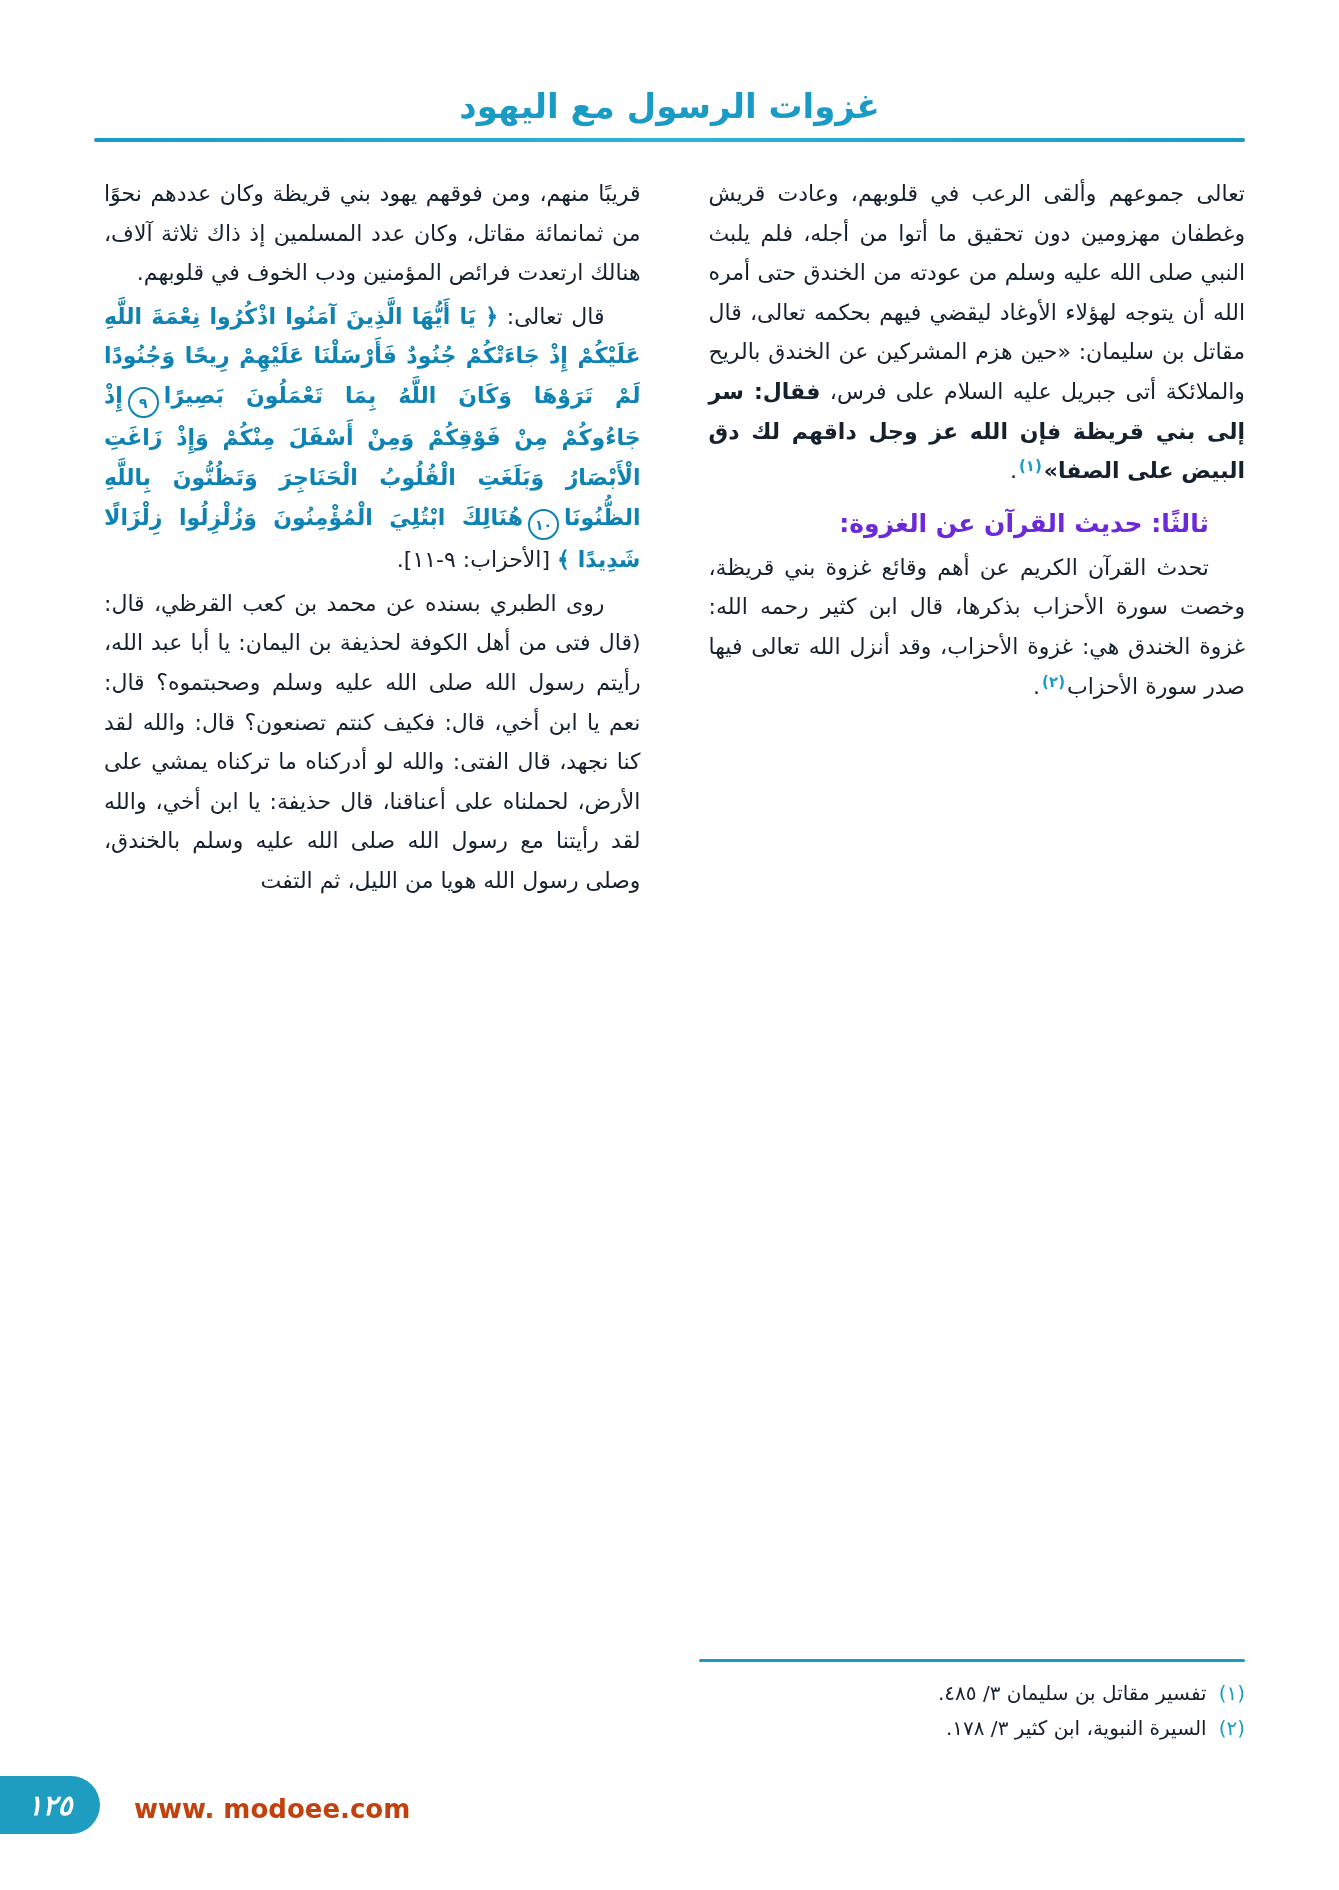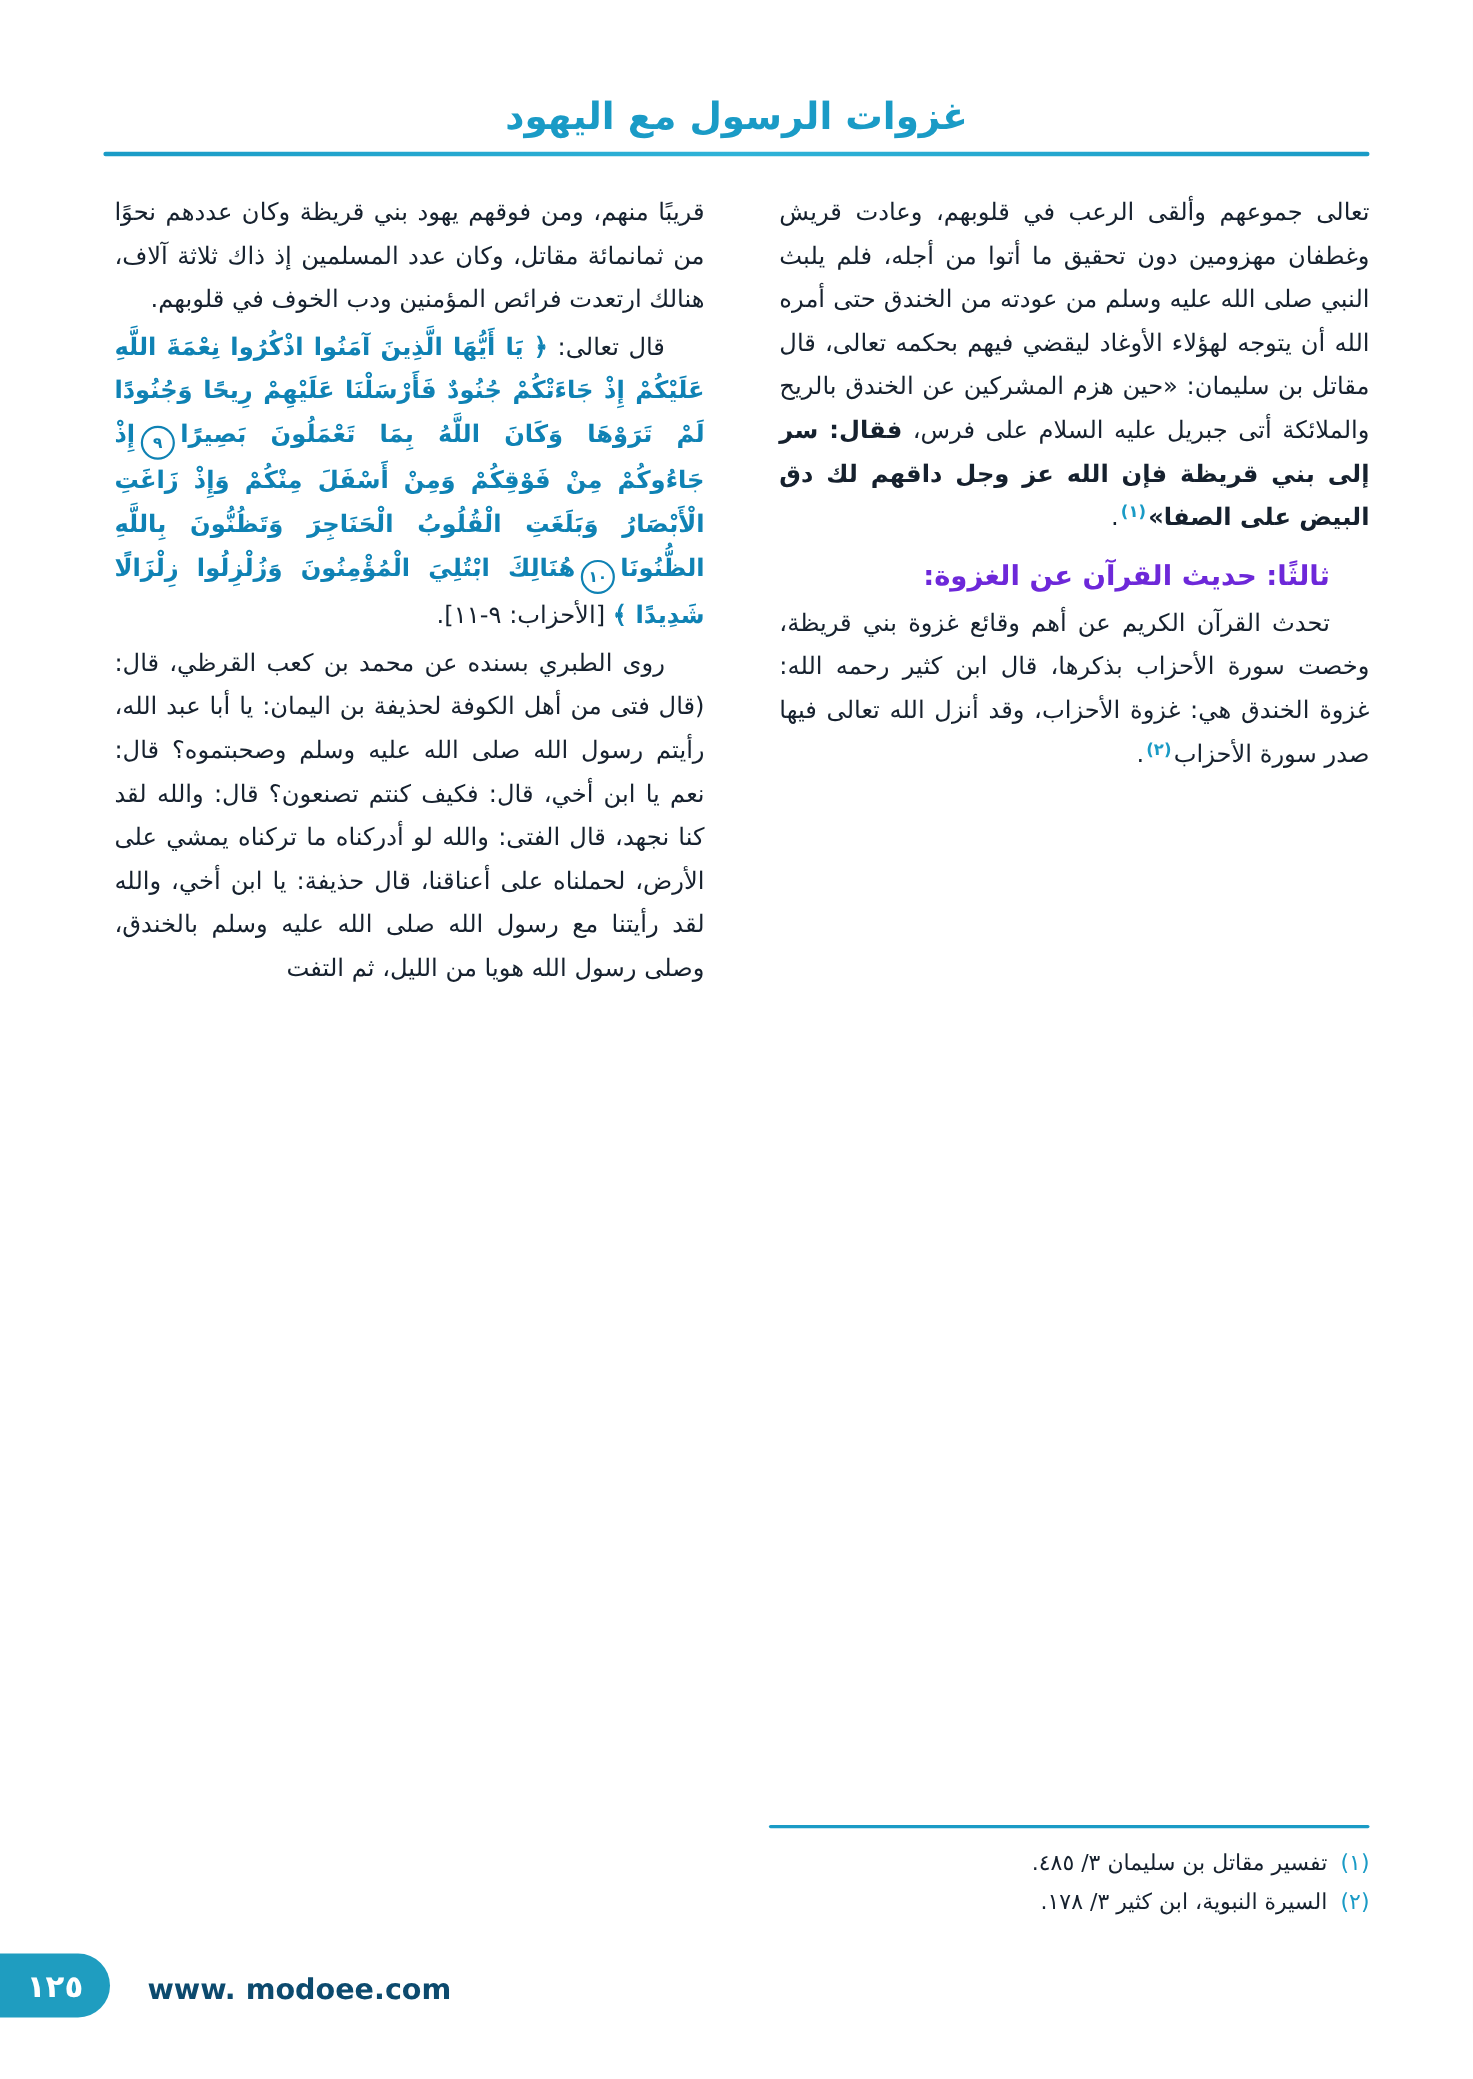--- a/index.html
+++ b/index.html
@@ -107,25 +107,26 @@
   .page-badge {
     position:absolute;
     left:0; bottom:56px;
     width:100px; height:58px;
     background:#1f9dc0;
     border-radius:0 29px 29px 0;
     color:#ffffff;
     display:flex; align-items:center; justify-content:center;
     font-size:28px;
     font-weight:bold;
+    font-style:italic;
   }
   .site {
     position:absolute;
     left:134px; bottom:66px;
-    color:#0c4a6e;
+    color:#c2410c;
     font-size:26px;
     font-weight:bold;
     direction:ltr;
   }
 </style>
 </head>
 <body>
 
 <div class="page">
   <div class="inner">

